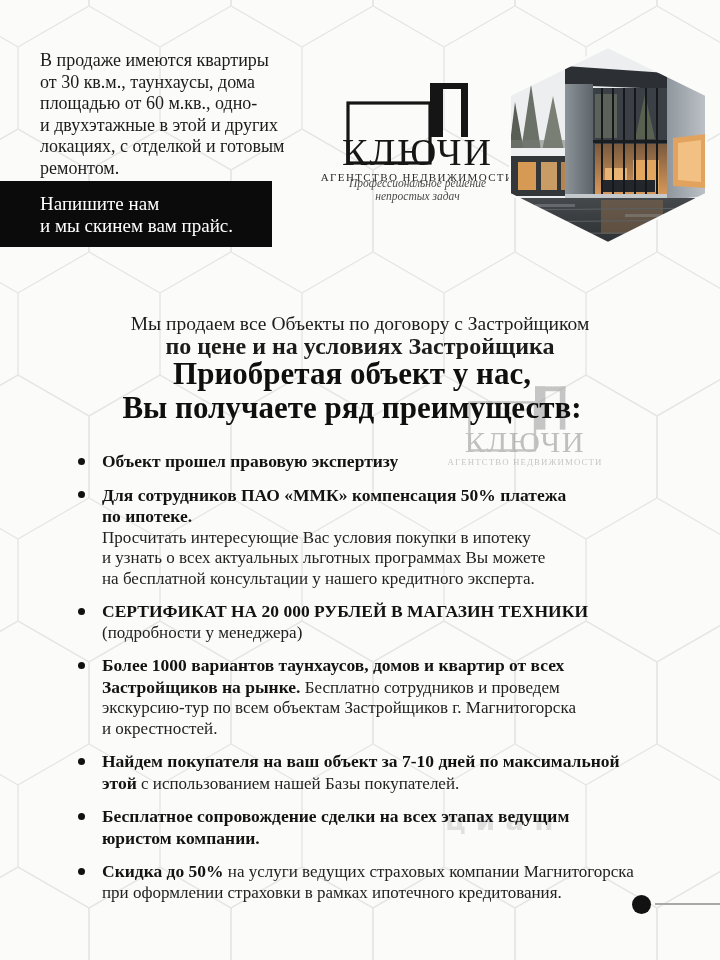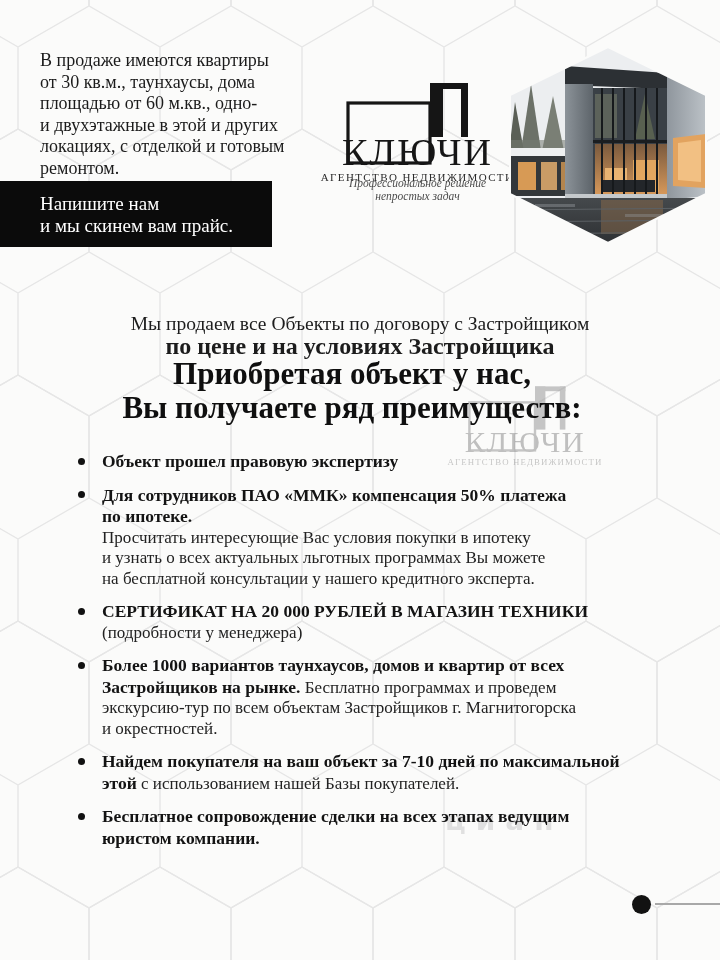--- a/index.html
+++ b/index.html
@@ -202,23 +202,24 @@
 
   <div class="layer heading">
     <div>Приобретая объект у нас,</div>
     <div>Вы получаете ряд преимуществ:</div>
   </div>
 
   <div class="layer benefits">
       <div class="benefit"><span class="bullet"></span><span><span class="b">Объект прошел правовую экспертизу</span></span></div>
       <div class="benefit"><span class="bullet"></span><span><span class="b">Для сотрудников ПАО «ММК» компенсация 50% платежа</span><br><span class="b">по ипотеке.</span><span class="r"></span><br><span class="r">Просчитать интересующие Вас условия покупки в ипотеку</span><br><span class="r">и узнать о всех актуальных льготных программах Вы можете</span><br><span class="r">на бесплатной консультации у нашего кредитного эксперта.</span></span></div>
       <div class="benefit"><span class="bullet"></span><span><span class="b">СЕРТИФИКАТ НА 20 000 РУБЛЕЙ В МАГАЗИН ТЕХНИКИ</span><span class="r"></span><br><span class="r">(подробности у менеджера)</span></span></div>
-      <div class="benefit"><span class="bullet"></span><span><span class="b">Более 1000  вариантов таунхаусов, домов и квартир от всех</span><br><span class="b">Застройщиков на рынке.</span><span class="r"> Бесплатно программах и проведем</span><br><span class="r">экскурсию-тур по всем объектам Застройщиков г. Магнитогорска</span><br><span class="r">и окрестностей.</span></span></div>
+      <div class="benefit"><span class="bullet"></span><span><span class="b">Более 1000  вариантов таунхаусов, домов и квартир от всех</span><br><span class="b">Застройщиков на рынке.</span><span class="r"> Бесплатно сотрудников и проведем</span><br><span class="r">экскурсию-тур по всем объектам Застройщиков г. Магнитогорска</span><br><span class="r">и окрестностей.</span></span></div>
       <div class="benefit"><span class="bullet"></span><span><span class="b">Найдем покупателя на ваш объект за 7-10 дней по максимальной</span><br><span class="b">этой</span><span class="r"> с использованием нашей Базы покупателей.</span></span></div>
       <div class="benefit"><span class="bullet"></span><span><span class="b">Бесплатное сопровождение сделки на всех этапах ведущим</span><br><span class="b">юристом компании.</span></span></div>
+      <div class="benefit"><span class="bullet"></span><span><span class="b">Скидка до 50%</span><span class="r"> на услуги ведущих страховых компании Магнитогорска</span><br><span class="r">при оформлении страховки в рамках ипотечного кредитования.</span></span></div>
     </div>
 
   <div class="layer cian">циан</div>
 
   <div class="layer bdot"></div>
   <div class="layer bline"></div>
 
 </div>
 
 </body></html>

